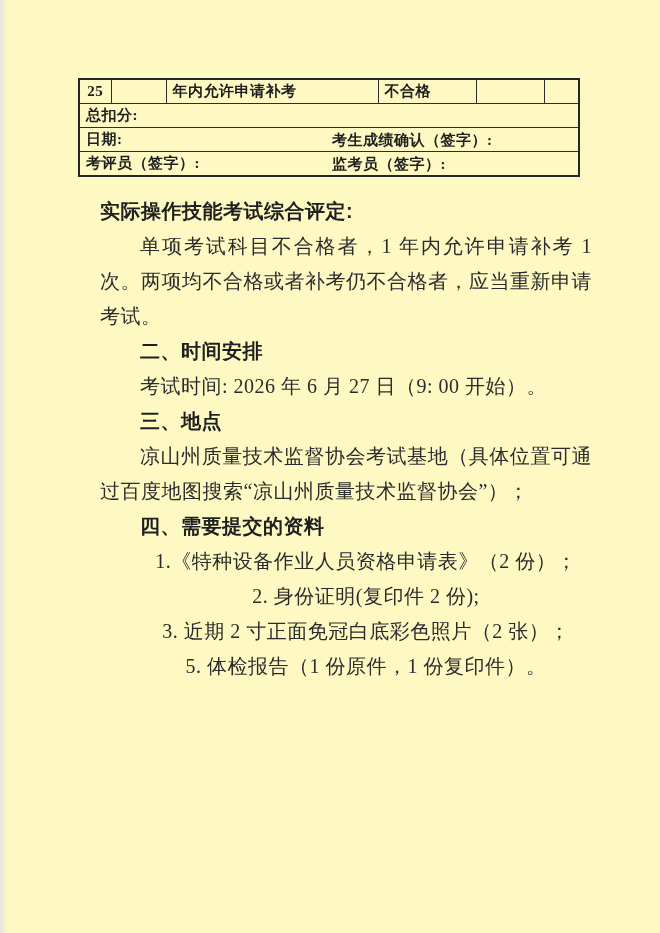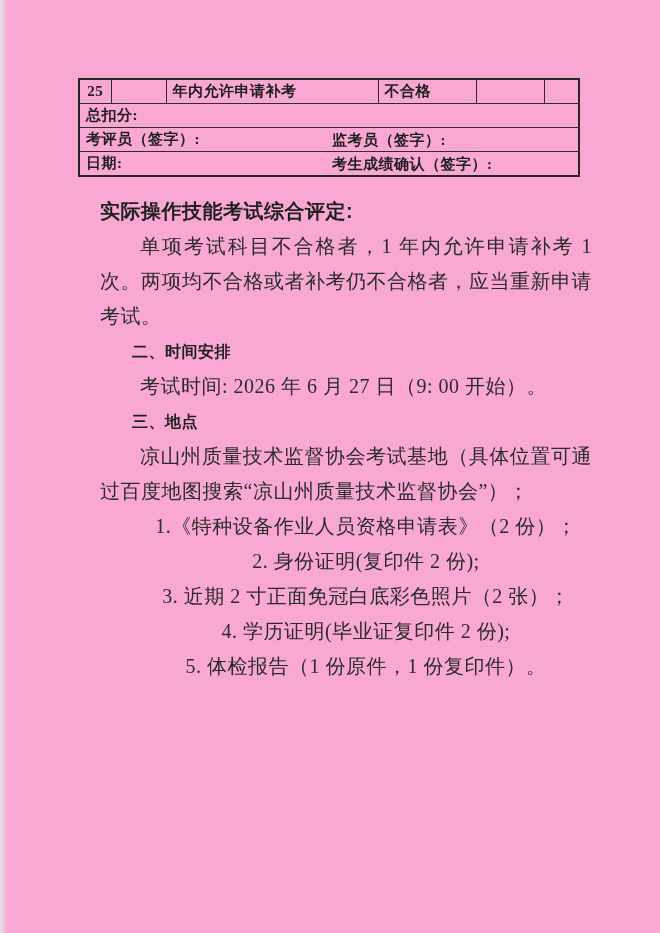--- a/index.html
+++ b/index.html
@@ -1,19 +1,19 @@
 <!DOCTYPE html>
 <html><head>
 <meta charset="utf-8">
 <style>
   html,body{margin:0;padding:0;background:#ffffff;}
   .page{
     position:relative;
     width:660px;height:933px;
-    background:#f9a8d4;
+    background:#fef9c3;
     overflow:hidden;
     font-family:"Liberation Serif","DejaVu Serif",serif;
     color:#262626;
   }
   
   .page::before{
     content:"";
     position:absolute;left:0;top:0;width:7px;height:100%;
     background:linear-gradient(90deg,#e4e4e4,rgba(255,255,255,0));
     pointer-events:none;
@@ -46,21 +46,21 @@
     letter-spacing:.5px;
     color:#2b2b2b;
   }
   .b-head0{
     font-family:"Liberation Sans","DejaVu Sans",sans-serif;
     font-weight:bold;font-size:20px;color:#1f1f1f;
     text-align:left;
   }
   .b-head{
     font-family:"Liberation Sans","DejaVu Sans",sans-serif;
-    font-weight:bold;font-size:16px;color:#1f1f1f;
+    font-weight:bold;font-size:20px;color:#1f1f1f;
     text-indent:2em;text-align:left;
   }
   .b-para{text-indent:2em;}
   .b-item{text-indent:2em;text-align:center;}
 </style>
 </head>
 <body>
 
 <div class="page">
 
@@ -80,40 +80,40 @@
         <td>年内允许申请补考</td>
         <td>不合格</td>
         <td></td>
         <td></td>
       </tr>
       <tr>
         <td colspan="6">总扣分:</td>
       </tr>
       <tr>
         <td colspan="6" class="split-cell">
-          <span class="left-label">考评员（签字）:</span>
-          <span class="right-label">监考员（签字）:</span>
+          <span class="left-label">日期:</span>
+          <span class="right-label">考生成绩确认（签字）:</span>
         </td>
       </tr>
       <tr>
         <td colspan="6" class="split-cell">
-          <span class="left-label">日期:</span>
-          <span class="right-label">考生成绩确认（签字）:</span>
+          <span class="left-label">考评员（签字）:</span>
+          <span class="right-label">监考员（签字）:</span>
         </td>
       </tr>
     </tbody>
   </table>
 
   <div class="body-text">
     <div class="b-head0">实际操作技能考试综合评定:</div>
     <div class="b-para">单项考试科目不合格者，1 年内允许申请补考 1 次。两项均不合格或者补考仍不合格者，应当重新申请考试。</div>
     <div class="b-head">二、时间安排</div>
     <div class="b-para">考试时间: 2026 年 6 月 27 日（9: 00 开始）。</div>
     <div class="b-head">三、地点</div>
     <div class="b-para">凉山州质量技术监督协会考试基地（具体位置可通过百度地图搜索“凉山州质量技术监督协会”）；</div>
+    <div class="b-head">四、需要提交的资料</div>
     <div class="b-item">1.《特种设备作业人员资格申请表》（2 份）；</div>
     <div class="b-item">2. 身份证明(复印件 2 份);</div>
     <div class="b-item">3. 近期 2 寸正面免冠白底彩色照片（2 张）；</div>
-    <div class="b-item">4. 学历证明(毕业证复印件 2 份);</div>
     <div class="b-item">5. 体检报告（1 份原件，1 份复印件）。</div>
   </div>
 
 </div>
 
 </body></html>

